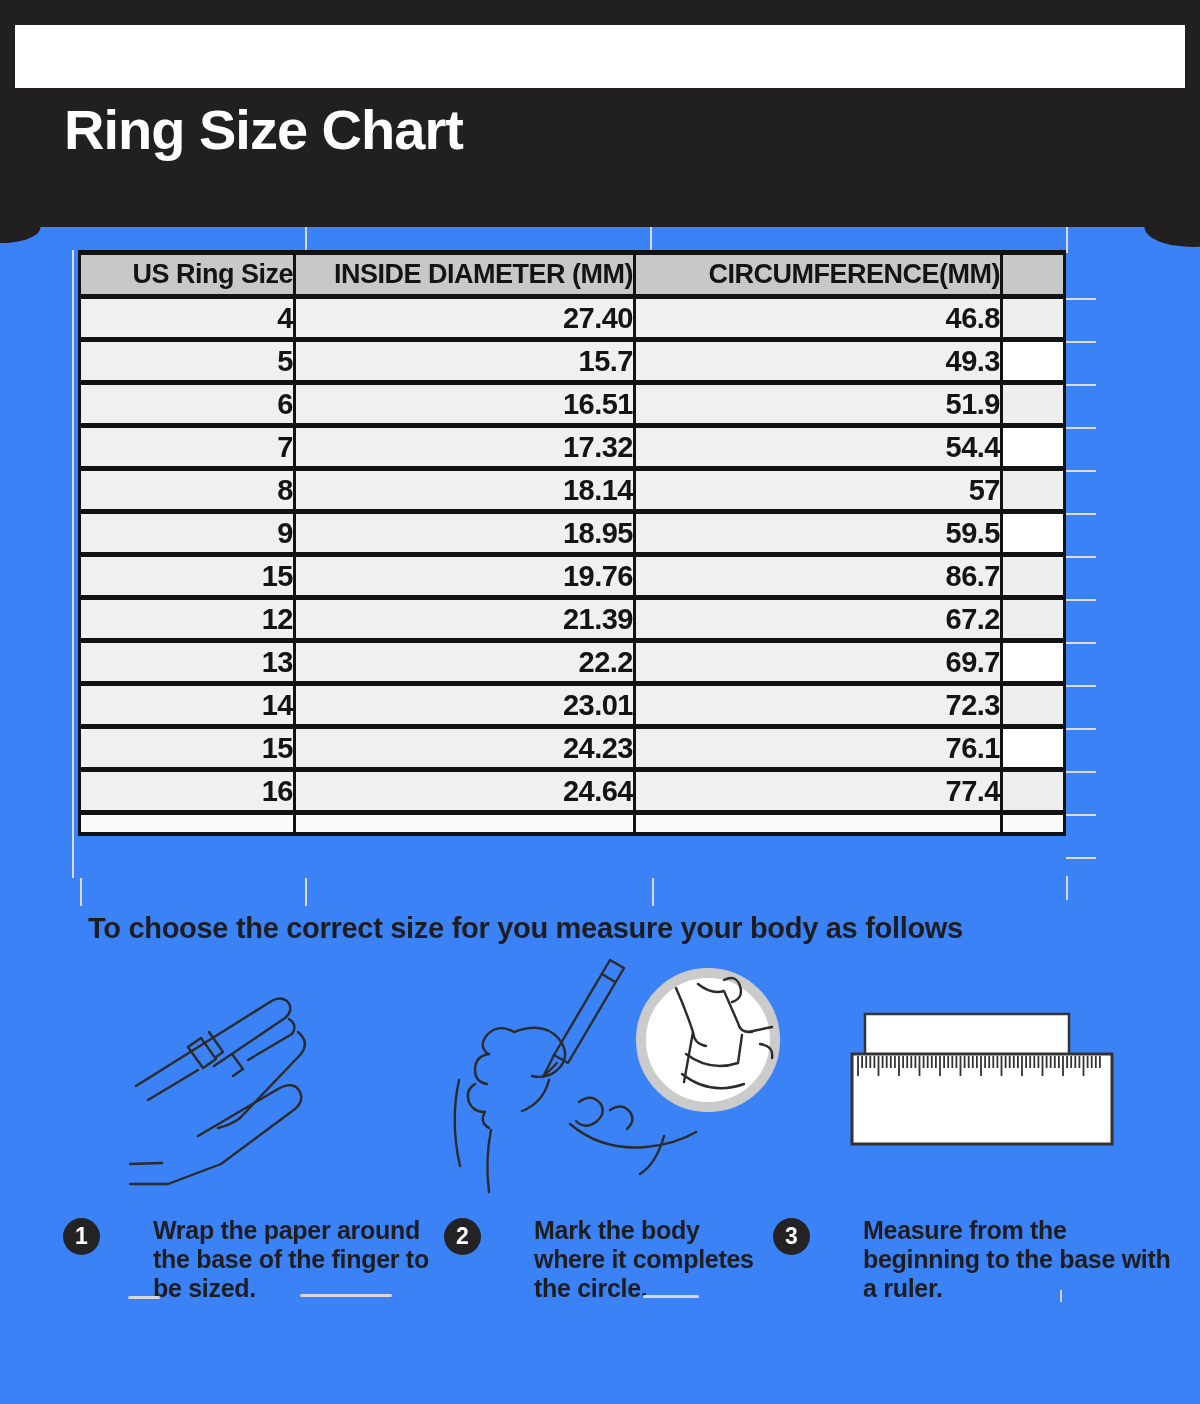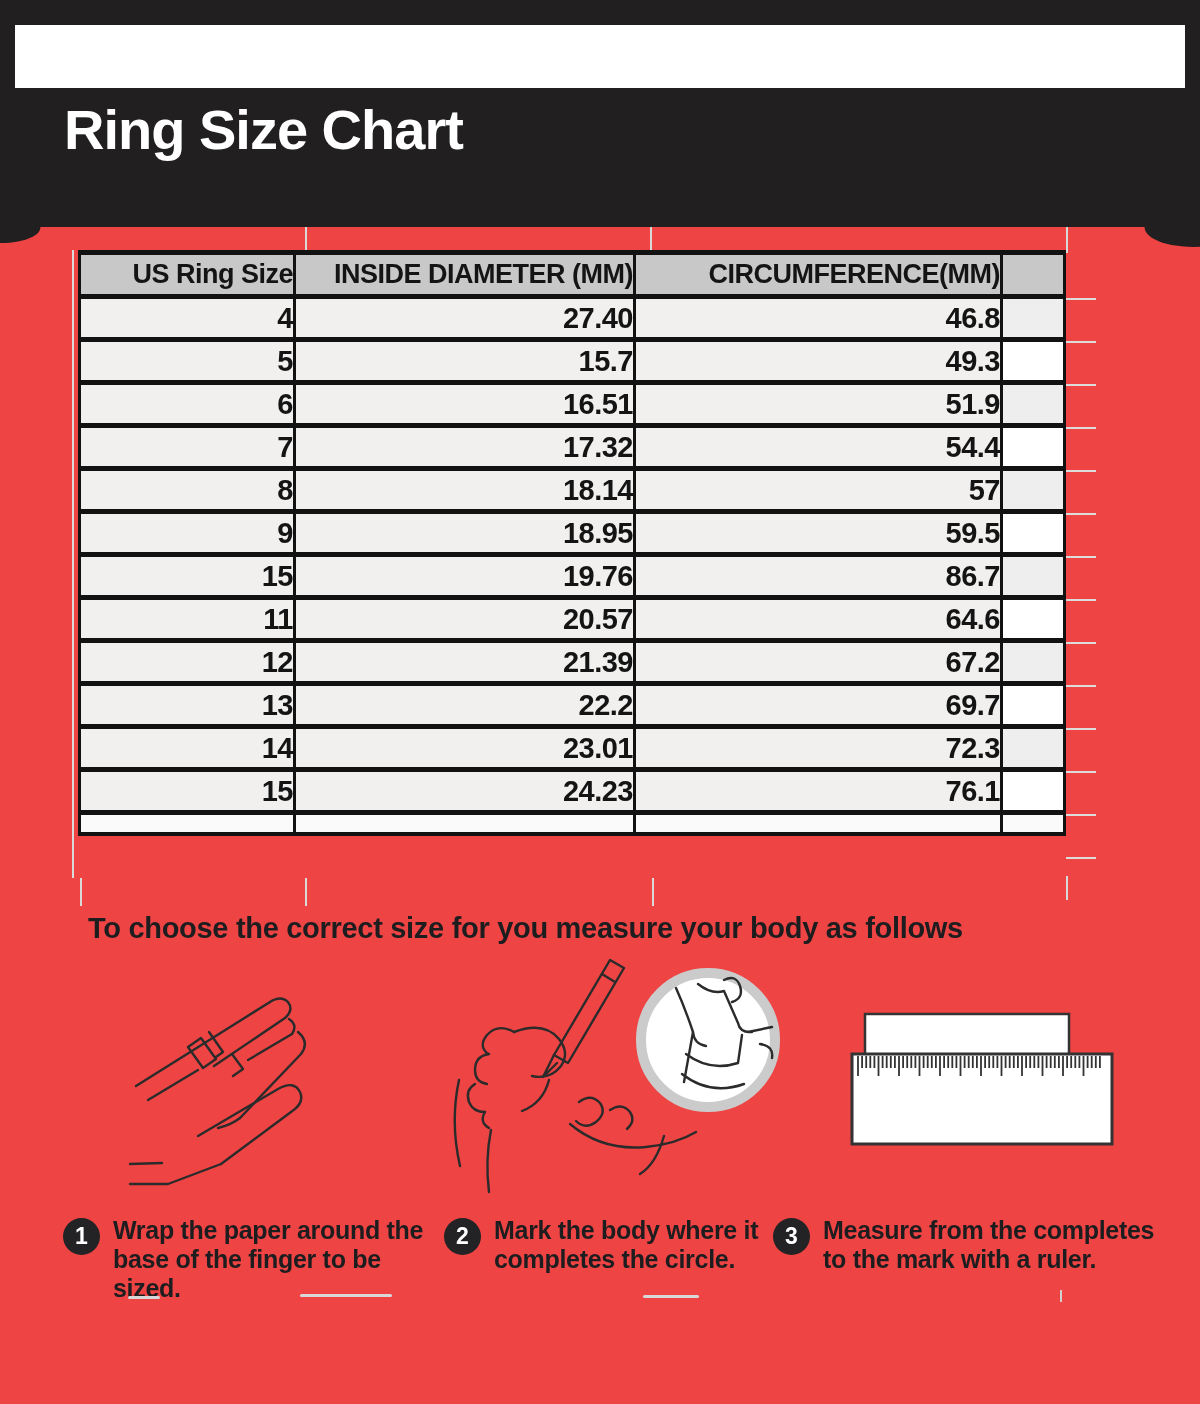--- a/index.html
+++ b/index.html
@@ -1,19 +1,19 @@
 <!DOCTYPE html>
 <html><head>
 <meta charset="utf-8">
 <style>
   * { margin:0; padding:0; box-sizing:border-box; }
   body { background:#ffffff; font-family:"Liberation Sans", sans-serif; }
   .page {
     position:relative; width:1200px; height:1404px;
-    background:#ef4444; overflow:hidden;
+    background:#3b82f6; overflow:hidden;
     font-family:"Liberation Sans", sans-serif;
   }
 
   
   .hero {
     position:absolute; left:0; top:0; width:1200px; height:227px;
     background:#211f20;
   }
   .hero-notch {
     position:absolute; left:15px; top:25px; width:1170px; height:63px;
@@ -86,20 +86,21 @@
   .step-badge {
     flex:0 0 auto; width:37px; height:37px; border-radius:50%;
     background:#232325; color:#ffffff;
     font-size:23px; font-weight:bold;
     display:flex; align-items:center; justify-content:center;
     margin-right:13px; margin-top:2px;
   }
   .step-text {
     font-size:25px; font-weight:bold; color:#1d1d1f; line-height:29px;
     letter-spacing:-0.3px;
+    margin-left:40px;
   }
   .step-1 { left:63px;  top:1216px; width:380px; }
   .step-2 { left:444px; top:1216px; width:330px; }
   .step-3 { left:773px; top:1216px; width:400px; }
 </style>
 </head>
 <body>
 
 <div class="page">
 
@@ -172,26 +173,20 @@
           <td>59.5</td>
           <td class="g-white"></td>
         </tr>
         <tr>
           <td>15</td>
           <td>19.76</td>
           <td>86.7</td>
           <td class="g-gray"></td>
         </tr>
         <tr>
-          <td>11</td>
-          <td>20.57</td>
-          <td>64.6</td>
-          <td class="g-white"></td>
-        </tr>
-        <tr>
           <td>12</td>
           <td>21.39</td>
           <td>67.2</td>
           <td class="g-gray"></td>
         </tr>
         <tr>
           <td>13</td>
           <td>22.2</td>
           <td>69.7</td>
           <td class="g-white"></td>
@@ -200,20 +195,26 @@
           <td>14</td>
           <td>23.01</td>
           <td>72.3</td>
           <td class="g-gray"></td>
         </tr>
         <tr>
           <td>15</td>
           <td>24.23</td>
           <td>76.1</td>
           <td class="g-white"></td>
+        </tr>
+        <tr>
+          <td>16</td>
+          <td>24.64</td>
+          <td>77.4</td>
+          <td class="g-gray"></td>
         </tr>
         <tr class="empty-row">
           <td></td>
           <td></td>
           <td></td>
           <td></td>
         </tr>
       </tbody>
   </table>
 
@@ -283,21 +284,21 @@
   <div class="step step-1">
     <div class="step-badge">1</div>
     <div class="step-text">Wrap the paper around the base of the finger to be sized.</div>
   </div>
   <div class="step step-2">
     <div class="step-badge">2</div>
     <div class="step-text">Mark the body where it completes the circle.</div>
   </div>
   <div class="step step-3">
     <div class="step-badge">3</div>
-    <div class="step-text">Measure from the completes to the mark with a ruler.</div>
+    <div class="step-text">Measure from the beginning to the base with a ruler.</div>
   </div>
 
   <div class="smudge" style="left:128px; top:1296px; width:32px;"></div>
   <div class="smudge" style="left:300px; top:1294px; width:92px;"></div>
   <div class="smudge" style="left:643px; top:1295px; width:56px;"></div>
   <div class="smudge-v" style="left:1060px; top:1290px; height:12px;"></div>
 
 </div>
 
 </body></html>

